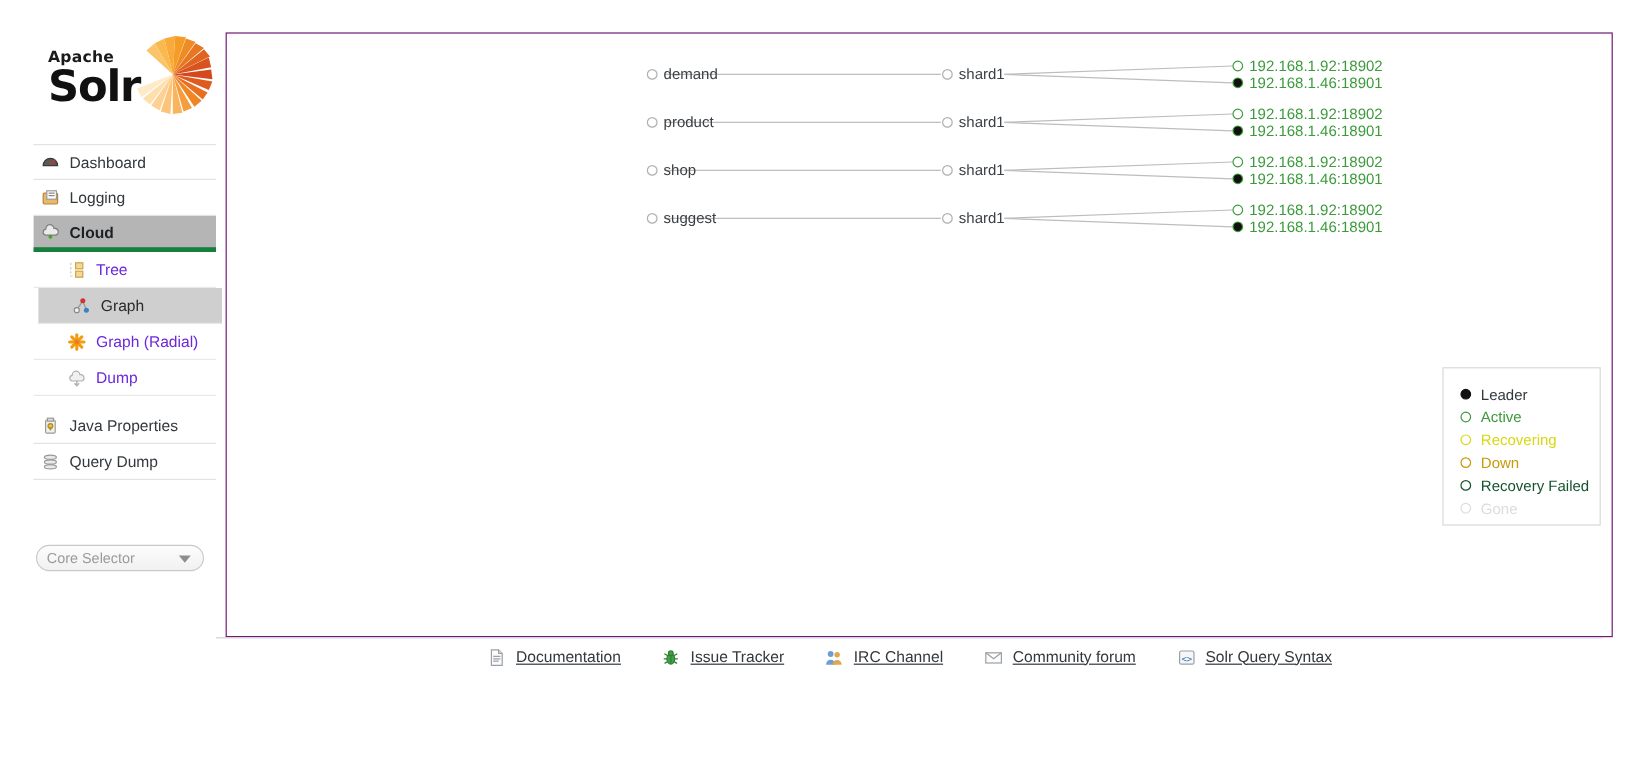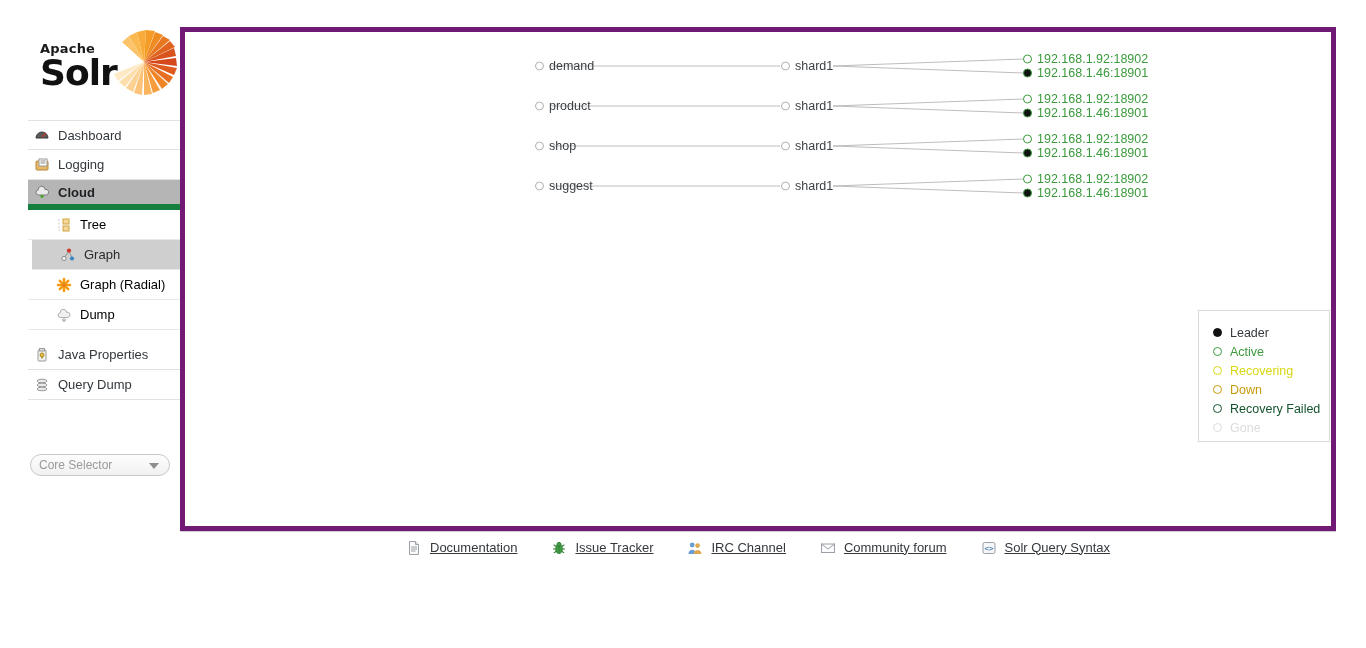--- a/index.html
+++ b/index.html
@@ -33,27 +33,27 @@
   .nav-item {
     position: relative; display: flex; align-items: center;
     height: 30px; padding-left: 6px;
     border-bottom: 1px solid #e2e2e2;
     font-size: 13px; color: #33383d;
   }
   .nav-item.sep-top { border-top: 1px solid #e2e2e2; }
   .nav-item .lbl { margin-left: 8px; }
   .nav-item.active {
     background: #b5b5b5; font-weight: bold; color: #1d2124;
-    width: 152px; border-bottom: 6px solid #15803d;
+    width: 152px; border-bottom: 4px solid #15803d;
   }
   .nav-sub {
     position: relative; display: flex; align-items: center;
     height: 30px; padding-left: 28px;
     border-bottom: 1px solid #e8e8e8;
-    font-size: 13px; color: #000000;
+    font-size: 13px; color: #6d28d9;
   }
   .nav-sub .lbl { margin-left: 8px; }
   .nav-sub.selected { background: #cfcfcf; color: #2a2a2a; margin-left: 4px; width: 153px; }
   .nav-gap { height: 10px; }
 
   .icn { width: 16px; height: 16px; display: inline-block; position: relative; flex: 0 0 16px; }
 
   .core-selector {
     position: absolute; left: 30px; top: 454px;
     width: 140px; height: 22px;
@@ -64,23 +64,23 @@
   }
   .core-selector .caret {
     position: absolute; right: 10px; top: 8px;
     width: 0; height: 0;
     border-left: 5px solid transparent; border-right: 5px solid transparent;
     border-top: 6px solid #8d8d8d;
   }
 
   
   #content {
-    position: absolute; left: 180px; top: 27px;
+    position: absolute; left: 188px; top: 27px;
     width: 1156px; height: 504px;
-    border: 5px solid #701a75; background: #fff;
+    border: 1px solid #701a75; background: #fff;
   }
   #graph { position: absolute; left: 0; top: 0; width: 1156px; height: 504px; }
 
   .gnode { position: absolute; font-size: 12.5px; white-space: nowrap; }
   .gnode .dot {
     position: absolute; left: 0; top: 50%; transform: translateY(-50%);
     width: 9px; height: 9px; border-radius: 50%;
     border: 1.4px solid #b0b0b0; background: #fff;
   }
   .gnode .txt { display: inline-block; margin-left: 14px; line-height: 14px; }

